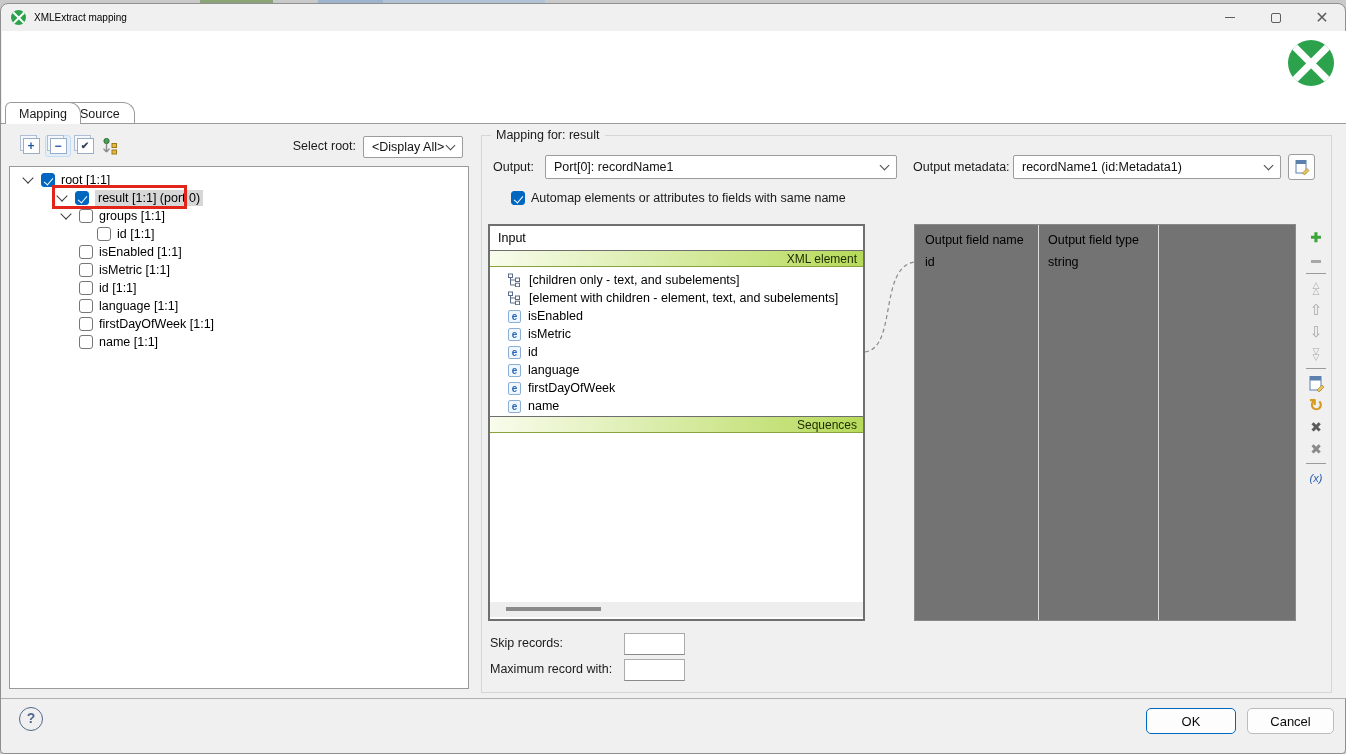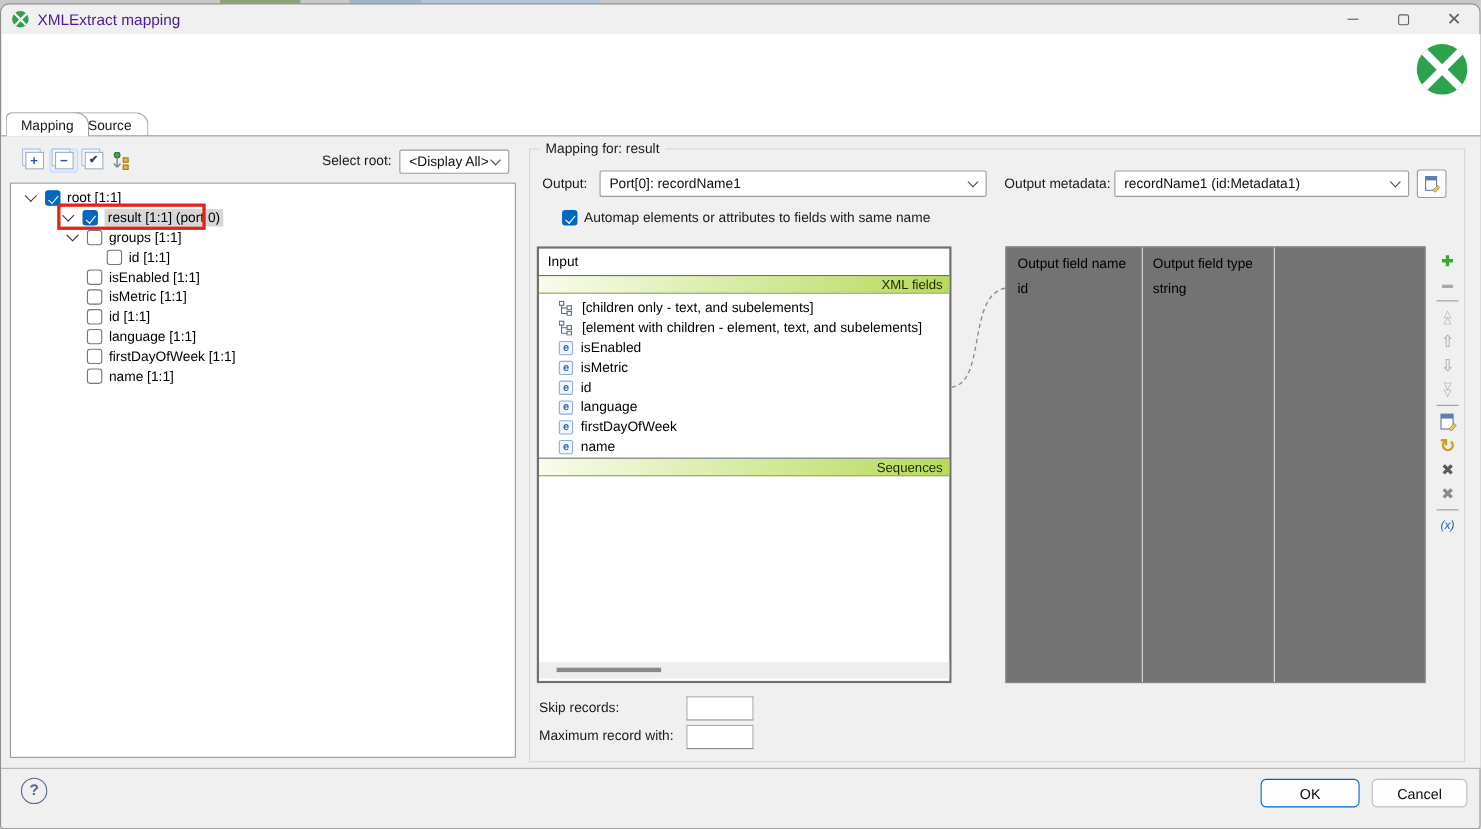--- a/index.html
+++ b/index.html
@@ -5,21 +5,21 @@
   * { margin:0; padding:0; box-sizing:border-box; }
   html,body { width:1346px; height:754px; font-family:"Liberation Sans", sans-serif; background:#c9c9c9; overflow:hidden; }
   #screen { position:relative; width:1346px; height:754px; }
   .seg { position:absolute; top:0; height:3px; }
 
   #dialog { position:absolute; left:0; top:3px; width:1346px; height:751px;
             background:#f0f0f0; border:1px solid #8f8f8f; border-radius:8px 8px 4px 4px; }
 
   
   .titlebar { position:absolute; left:0; top:0; right:0; height:27px; display:flex; align-items:center; padding-left:10px; }
-  .title-text { font-size:14px; color:#4c1d95; margin-left:8px; }
+  .title-text { font-size:10px; color:#000000; margin-left:8px; }
   .winctl { position:absolute; top:0; height:27px; width:46px; display:flex; align-items:center; justify-content:center; color:#5f5f5f; }
   .clover { position:relative; border-radius:50%; background:#2ca24c; overflow:hidden; flex:0 0 auto; }
   .clover::before,.clover::after { content:""; position:absolute; left:50%; top:-16%; height:132%; width:15%; background:#fff; }
   .clover::before { transform:translateX(-50%) rotate(45deg); }
   .clover::after  { transform:translateX(-50%) rotate(-45deg); }
 
   
   .header { position:absolute; left:1px; top:27px; width:1344px; height:71px; background:#fff; }
   .header h1 { font-size:15px; font-weight:bold; color:#000; position:absolute; left:8px; top:13px; }
 
@@ -231,21 +231,21 @@
     </div>
 
     <div class="automap">
       <span class="cb on"></span>
       <span class="lbl">Automap elements or attributes to fields with same name</span>
     </div>
 
     <div class="inpanel">
       <div style="position:absolute;left:8px;top:5px;font-size:12.5px">Input</div>
       <div class="gbar" style="top:24px">
-        <span>XML fields</span>
+        <span>XML element</span>
         </div>
 
       <div class="irow" style="top:45px">
         <svg class="xicon" width="14" height="14">
             <rect x="0.5" y="1" width="4" height="3.5" fill="#fff" stroke="#5a6b8a"></rect>
             <path d="M2.5 4.5 V12 M2.5 7 h5 M2.5 12 h5" stroke="#5a6b8a" fill="none"></path>
             <rect x="7.5" y="5" width="4" height="3.5" fill="#fff" stroke="#5a6b8a"></rect>
             <rect x="7.5" y="10.2" width="4" height="3.5" fill="#fff" stroke="#5a6b8a"></rect>
           </svg>
         <span>[children only - text, and subelements]</span>

